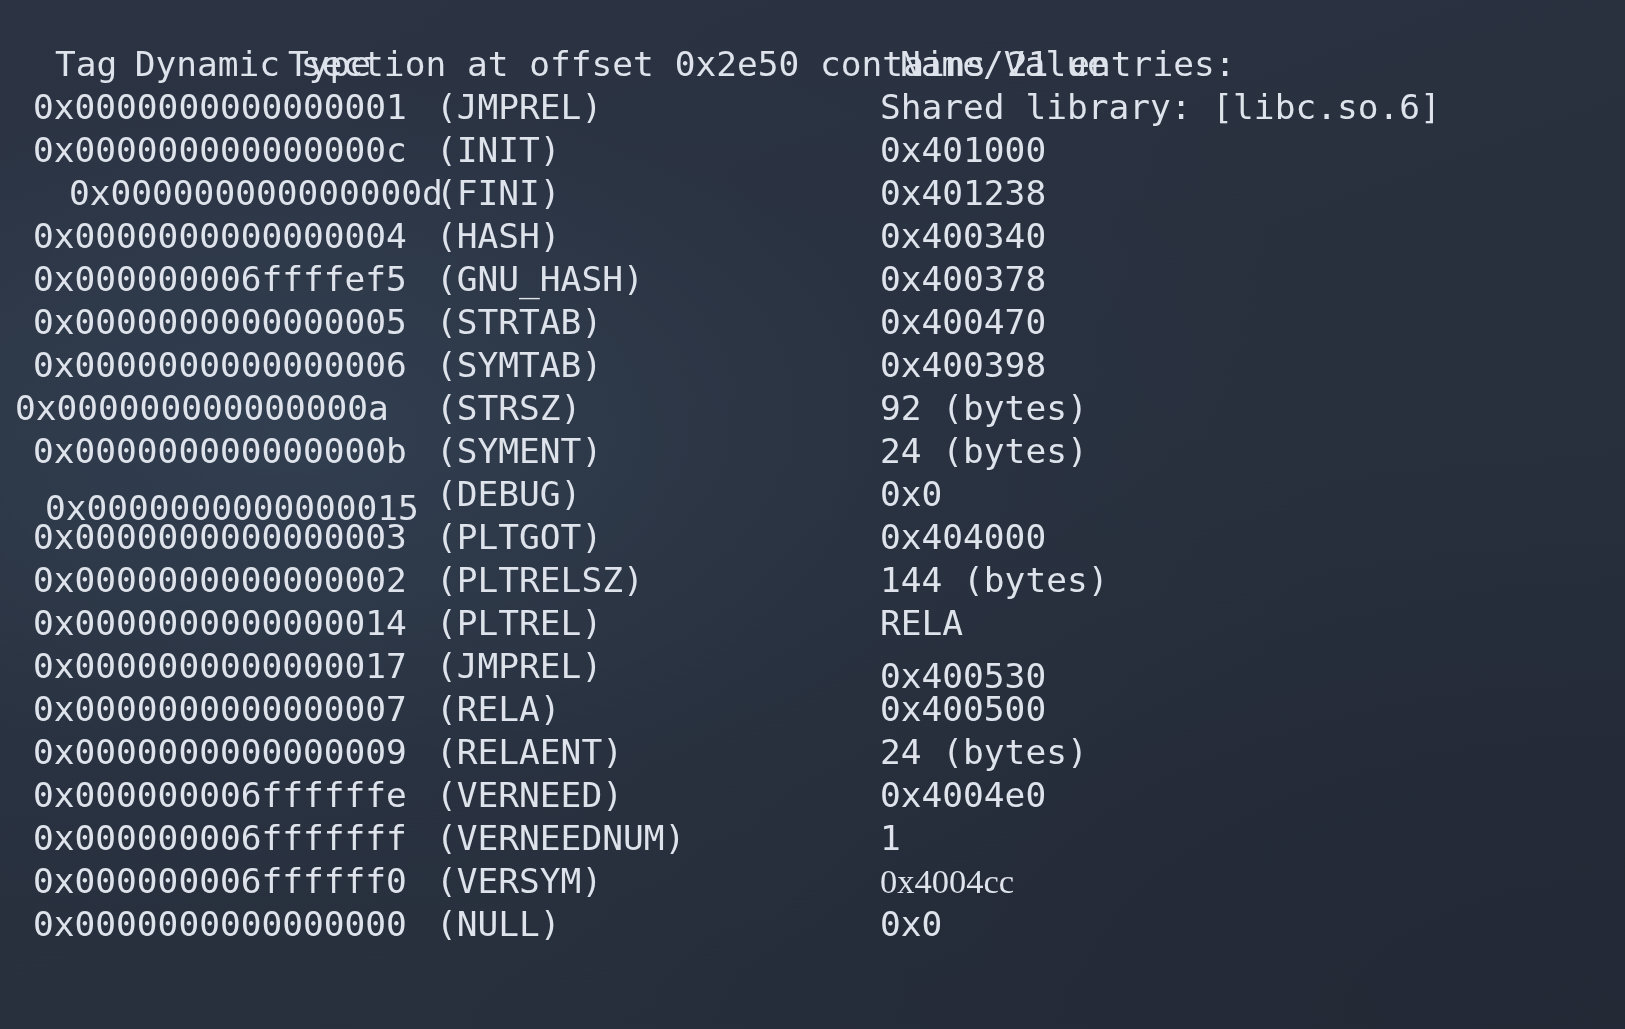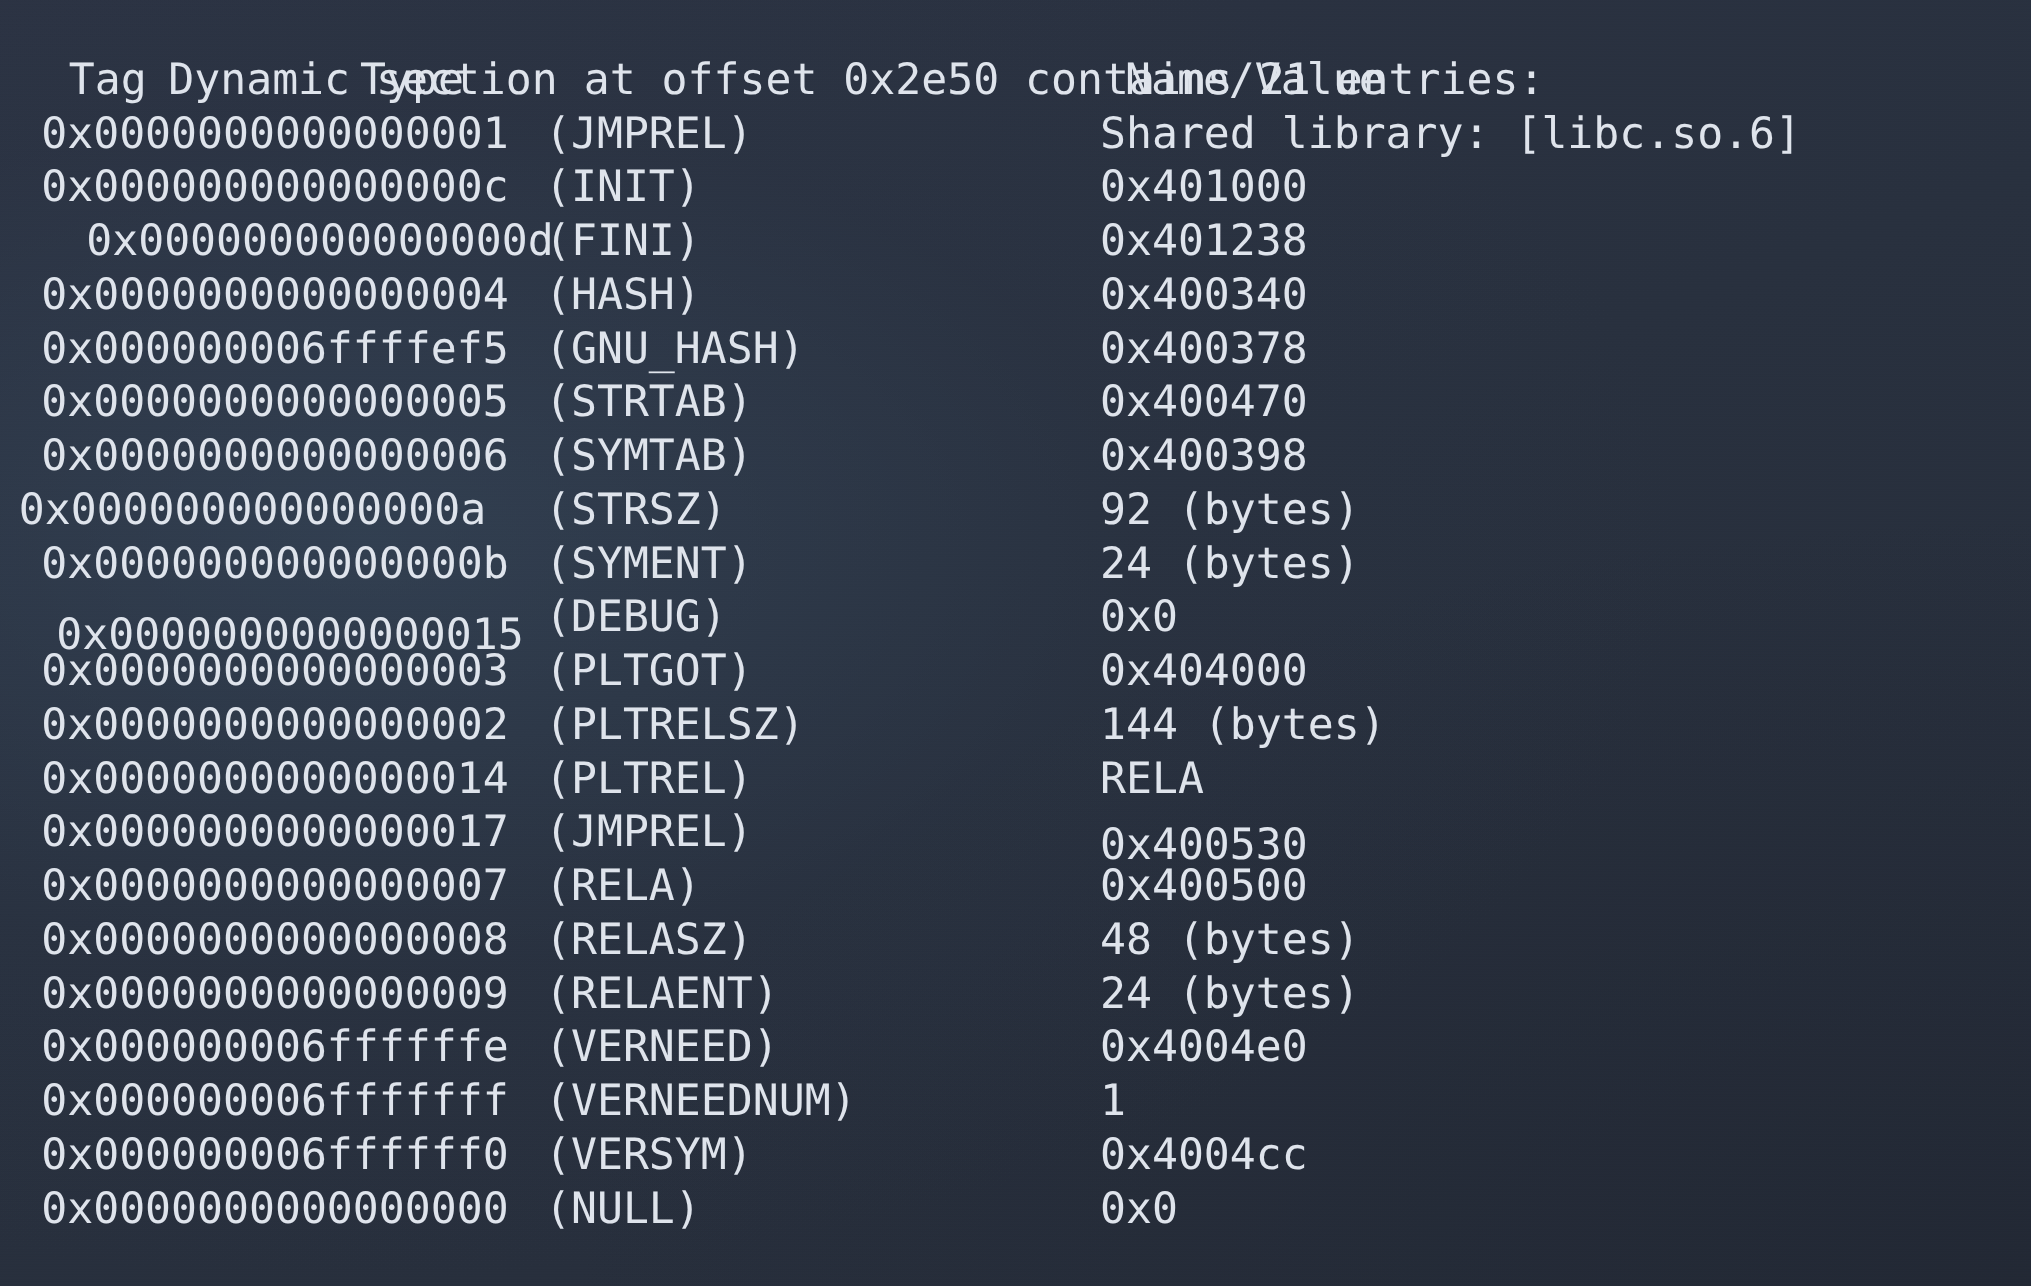--- a/index.html
+++ b/index.html
@@ -81,22 +81,21 @@
         <div class="line"><span class="ch" style="left: 33px;">0x0000000000000005</span><span class="ch" style="left: 436px;">(STRTAB)</span><span class="ch" style="left: 880px;">0x400470</span></div>
         <div class="line"><span class="ch" style="left: 33px;">0x0000000000000006</span><span class="ch" style="left: 436px;">(SYMTAB)</span><span class="ch" style="left: 880px;">0x400398</span></div>
         <div class="line"><span class="ch" style="left: 15px;">0x000000000000000a</span><span class="ch" style="left: 436px;">(STRSZ)</span><span class="ch" style="left: 880px;">92 (bytes)</span></div>
         <div class="line"><span class="ch" style="left: 33px;">0x000000000000000b</span><span class="ch" style="left: 436px;">(SYMENT)</span><span class="ch" style="left: 880px;">24 (bytes)</span></div>
         <div class="line"><span class="ch" style="left: 45px; margin-top: 14px;">0x0000000000000015</span><span class="ch" style="left: 436px;">(DEBUG)</span><span class="ch" style="left: 880px;">0x0</span></div>
         <div class="line"><span class="ch" style="left: 33px;">0x0000000000000003</span><span class="ch" style="left: 436px;">(PLTGOT)</span><span class="ch" style="left: 880px;">0x404000</span></div>
         <div class="line"><span class="ch" style="left: 33px;">0x0000000000000002</span><span class="ch" style="left: 436px;">(PLTRELSZ)</span><span class="ch" style="left: 880px;">144 (bytes)</span></div>
         <div class="line"><span class="ch" style="left: 33px;">0x0000000000000014</span><span class="ch" style="left: 436px;">(PLTREL)</span><span class="ch" style="left: 880px;">RELA</span></div>
         <div class="line"><span class="ch" style="left: 33px;">0x0000000000000017</span><span class="ch" style="left: 436px;">(JMPREL)</span><span class="ch" style="left: 880px; margin-top: 10px;">0x400530</span></div>
         <div class="line"><span class="ch" style="left: 33px;">0x0000000000000007</span><span class="ch" style="left: 436px;">(RELA)</span><span class="ch" style="left: 880px;">0x400500</span></div>
-        <div class="line"><span class="ch" style="left: 33px;">0x0000000000000008</span><span class="ch" style="left: 436px;">(RELASZ)</span><span class="ch" style="left: 880px;">48 (bytes)</span></div>
         <div class="line"><span class="ch" style="left: 33px;">0x0000000000000009</span><span class="ch" style="left: 436px;">(RELAENT)</span><span class="ch" style="left: 880px;">24 (bytes)</span></div>
         <div class="line"><span class="ch" style="left: 33px;">0x000000006ffffffe</span><span class="ch" style="left: 436px;">(VERNEED)</span><span class="ch" style="left: 880px;">0x4004e0</span></div>
         <div class="line"><span class="ch" style="left: 33px;">0x000000006fffffff</span><span class="ch" style="left: 436px;">(VERNEEDNUM)</span><span class="ch" style="left: 880px;">1</span></div>
-        <div class="line"><span class="ch" style="left: 33px;">0x000000006ffffff0</span><span class="ch" style="left: 436px;">(VERSYM)</span><span class="ch" style="left: 880px;">0x4004cc</span></div>
+        <div class="line"><span class="ch" style="left: 33px;">0x000000006ffffff0</span><span class="ch" style="left: 436px;">(VERSYM)</span><span class="ch" style="left: 880px; font-family: Liberation Serif, serif;">0x4004cc</span></div>
         <div class="line"><span class="ch" style="left: 33px;">0x0000000000000000</span><span class="ch" style="left: 436px;">(NULL)</span><span class="ch" style="left: 880px;">0x0</span></div>
       </div>
   </div>
   <div class="scan"></div>
 </div>
 
 </body></html>

